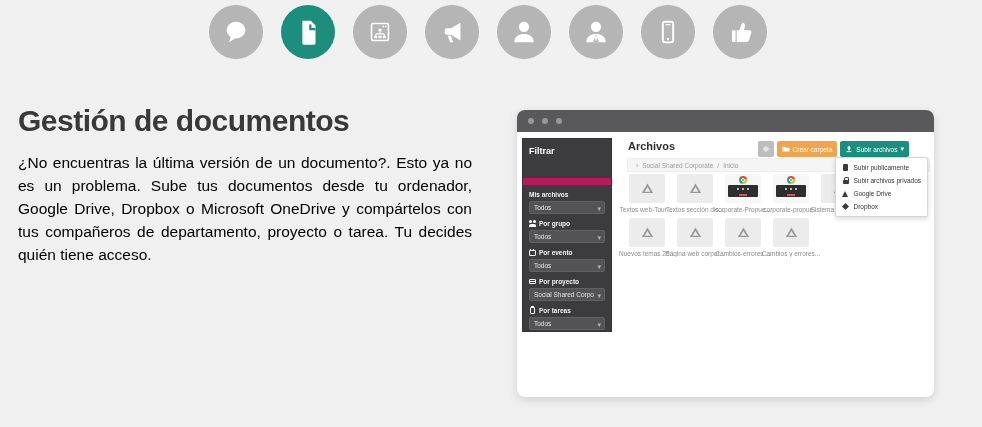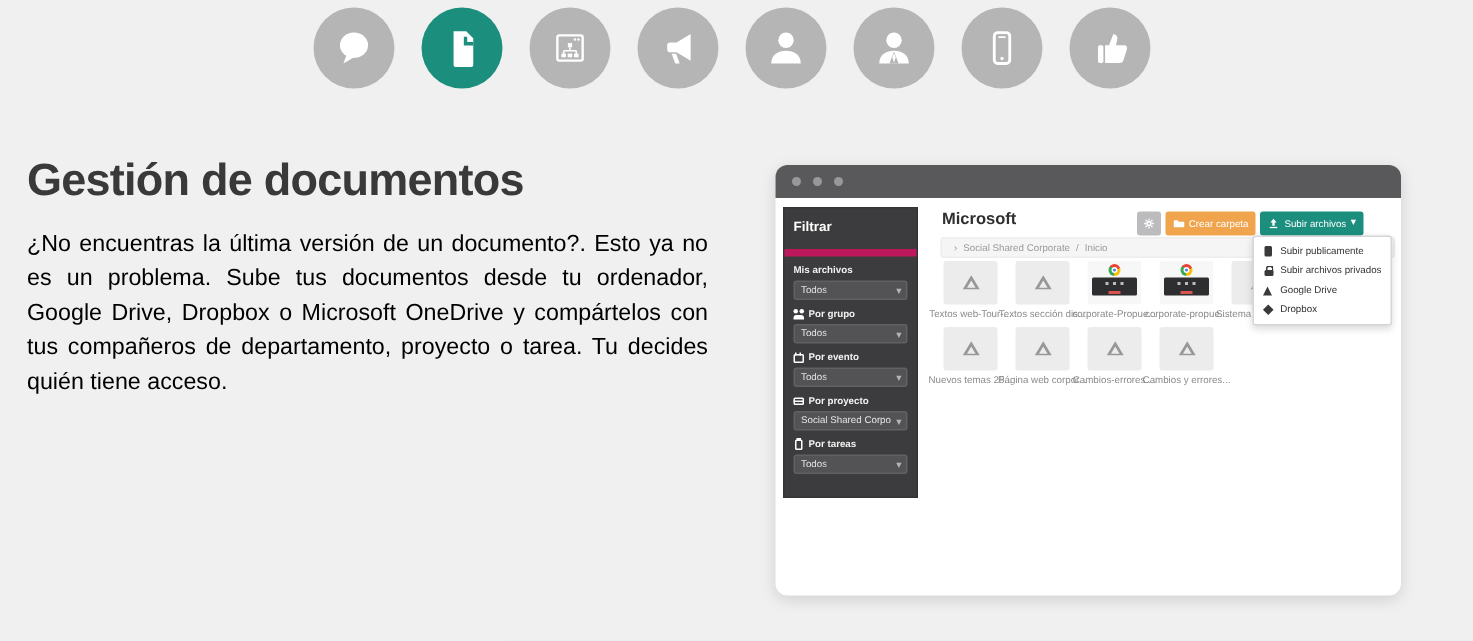--- a/index.html
+++ b/index.html
@@ -17,21 +17,21 @@
   #page-title { position:absolute; left:18px; top:104px; font-size:30px; font-weight:bold; color:#393939; letter-spacing:-0.5px;text-align:right; }
   #page-body { position:absolute; left:18px; top:151px; width:454px; font-size:15.5px; line-height:23px; color:#000000; text-align:justify; }
 
   
   #app-window { position:absolute; left:517px; top:110px; width:417px; height:287px; background:#fff; border-radius:8px; box-shadow:0 3px 10px rgba(0,0,0,0.13); }
   #titlebar { position:absolute; left:0; top:0; right:0; height:22px; background:#59595b; border-radius:8px 8px 0 0; display:flex; align-items:center; padding-left:11px; gap:8px; }
   .tb-dot { width:6px; height:6px; border-radius:50%; background:#98989a; }
 
   
   #sidebar { position:absolute; left:5px; top:28px; width:90px; height:194px; background:#3c3c3e; border:1px solid #343436; }
-  #sidebar-title { font-size:9px; font-weight:bold; color:#fff; padding:7px 6px 10px; border-bottom:5px solid #be185d; }
+  #sidebar-title { font-size:9px; font-weight:bold; color:#fff; padding:7px 6px 22px; border-bottom:7px solid #be185d; }
   .s-section { margin-top:2px; }
   .s-label { display:flex; align-items:center; gap:3px; font-size:6.5px; font-weight:bold; color:#f2f2f2; margin:6px 6px 3px; white-space:nowrap; }
   .s-select { position:relative; margin:0 6px; height:13px; background:#535355; border:1px solid #616163; border-radius:2px; display:flex; align-items:center; padding:0 10px 0 4px; cursor:pointer; }
   .s-select-text { font-size:6.5px; color:#e3e3e3; white-space:nowrap; overflow:hidden; }
   .s-caret { position:absolute; right:3px; top:1px; font-size:7px; color:#b5b5b5; line-height:11px; }
   .si { position:relative; width:7px; height:7px; display:inline-block; flex:0 0 auto; }
   .si-group::before { content:""; position:absolute; left:0; top:0; width:3px; height:3px; border-radius:50%; background:#fff; box-shadow:4px 0 0 #fff; }
   .si-group::after  { content:""; position:absolute; left:0; bottom:0; width:7px; height:3px; border-radius:2px 2px 0 0; background:#fff; }
   .si-calendar::before { content:""; position:absolute; left:0; right:0; top:1px; bottom:0; border:1px solid #fff; border-radius:1px; }
   .si-calendar::after  { content:""; position:absolute; top:0; left:1px; width:1px; height:2px; background:#fff; box-shadow:3px 0 0 #fff; }
@@ -204,21 +204,21 @@
       <span class="s-label-text">Por tareas</span>
     </div>
     <div class="s-select">
       <span class="s-select-text">Todos</span>
       <span class="s-caret">▾</span>
     </div>
   </div>
 </div>
     </div>
 
-    <div id="main-title">Microsoft</div>
+    <div id="main-title">Archivos</div>
 
     <div id="breadcrumb">
       <span>›</span>
       <span>Social Shared Corporate</span>
       <span>/</span>
       <span>Inicio</span>
     </div>
 
     <div id="toolbar">
       <div class="tbtn" id="gear-btn">

